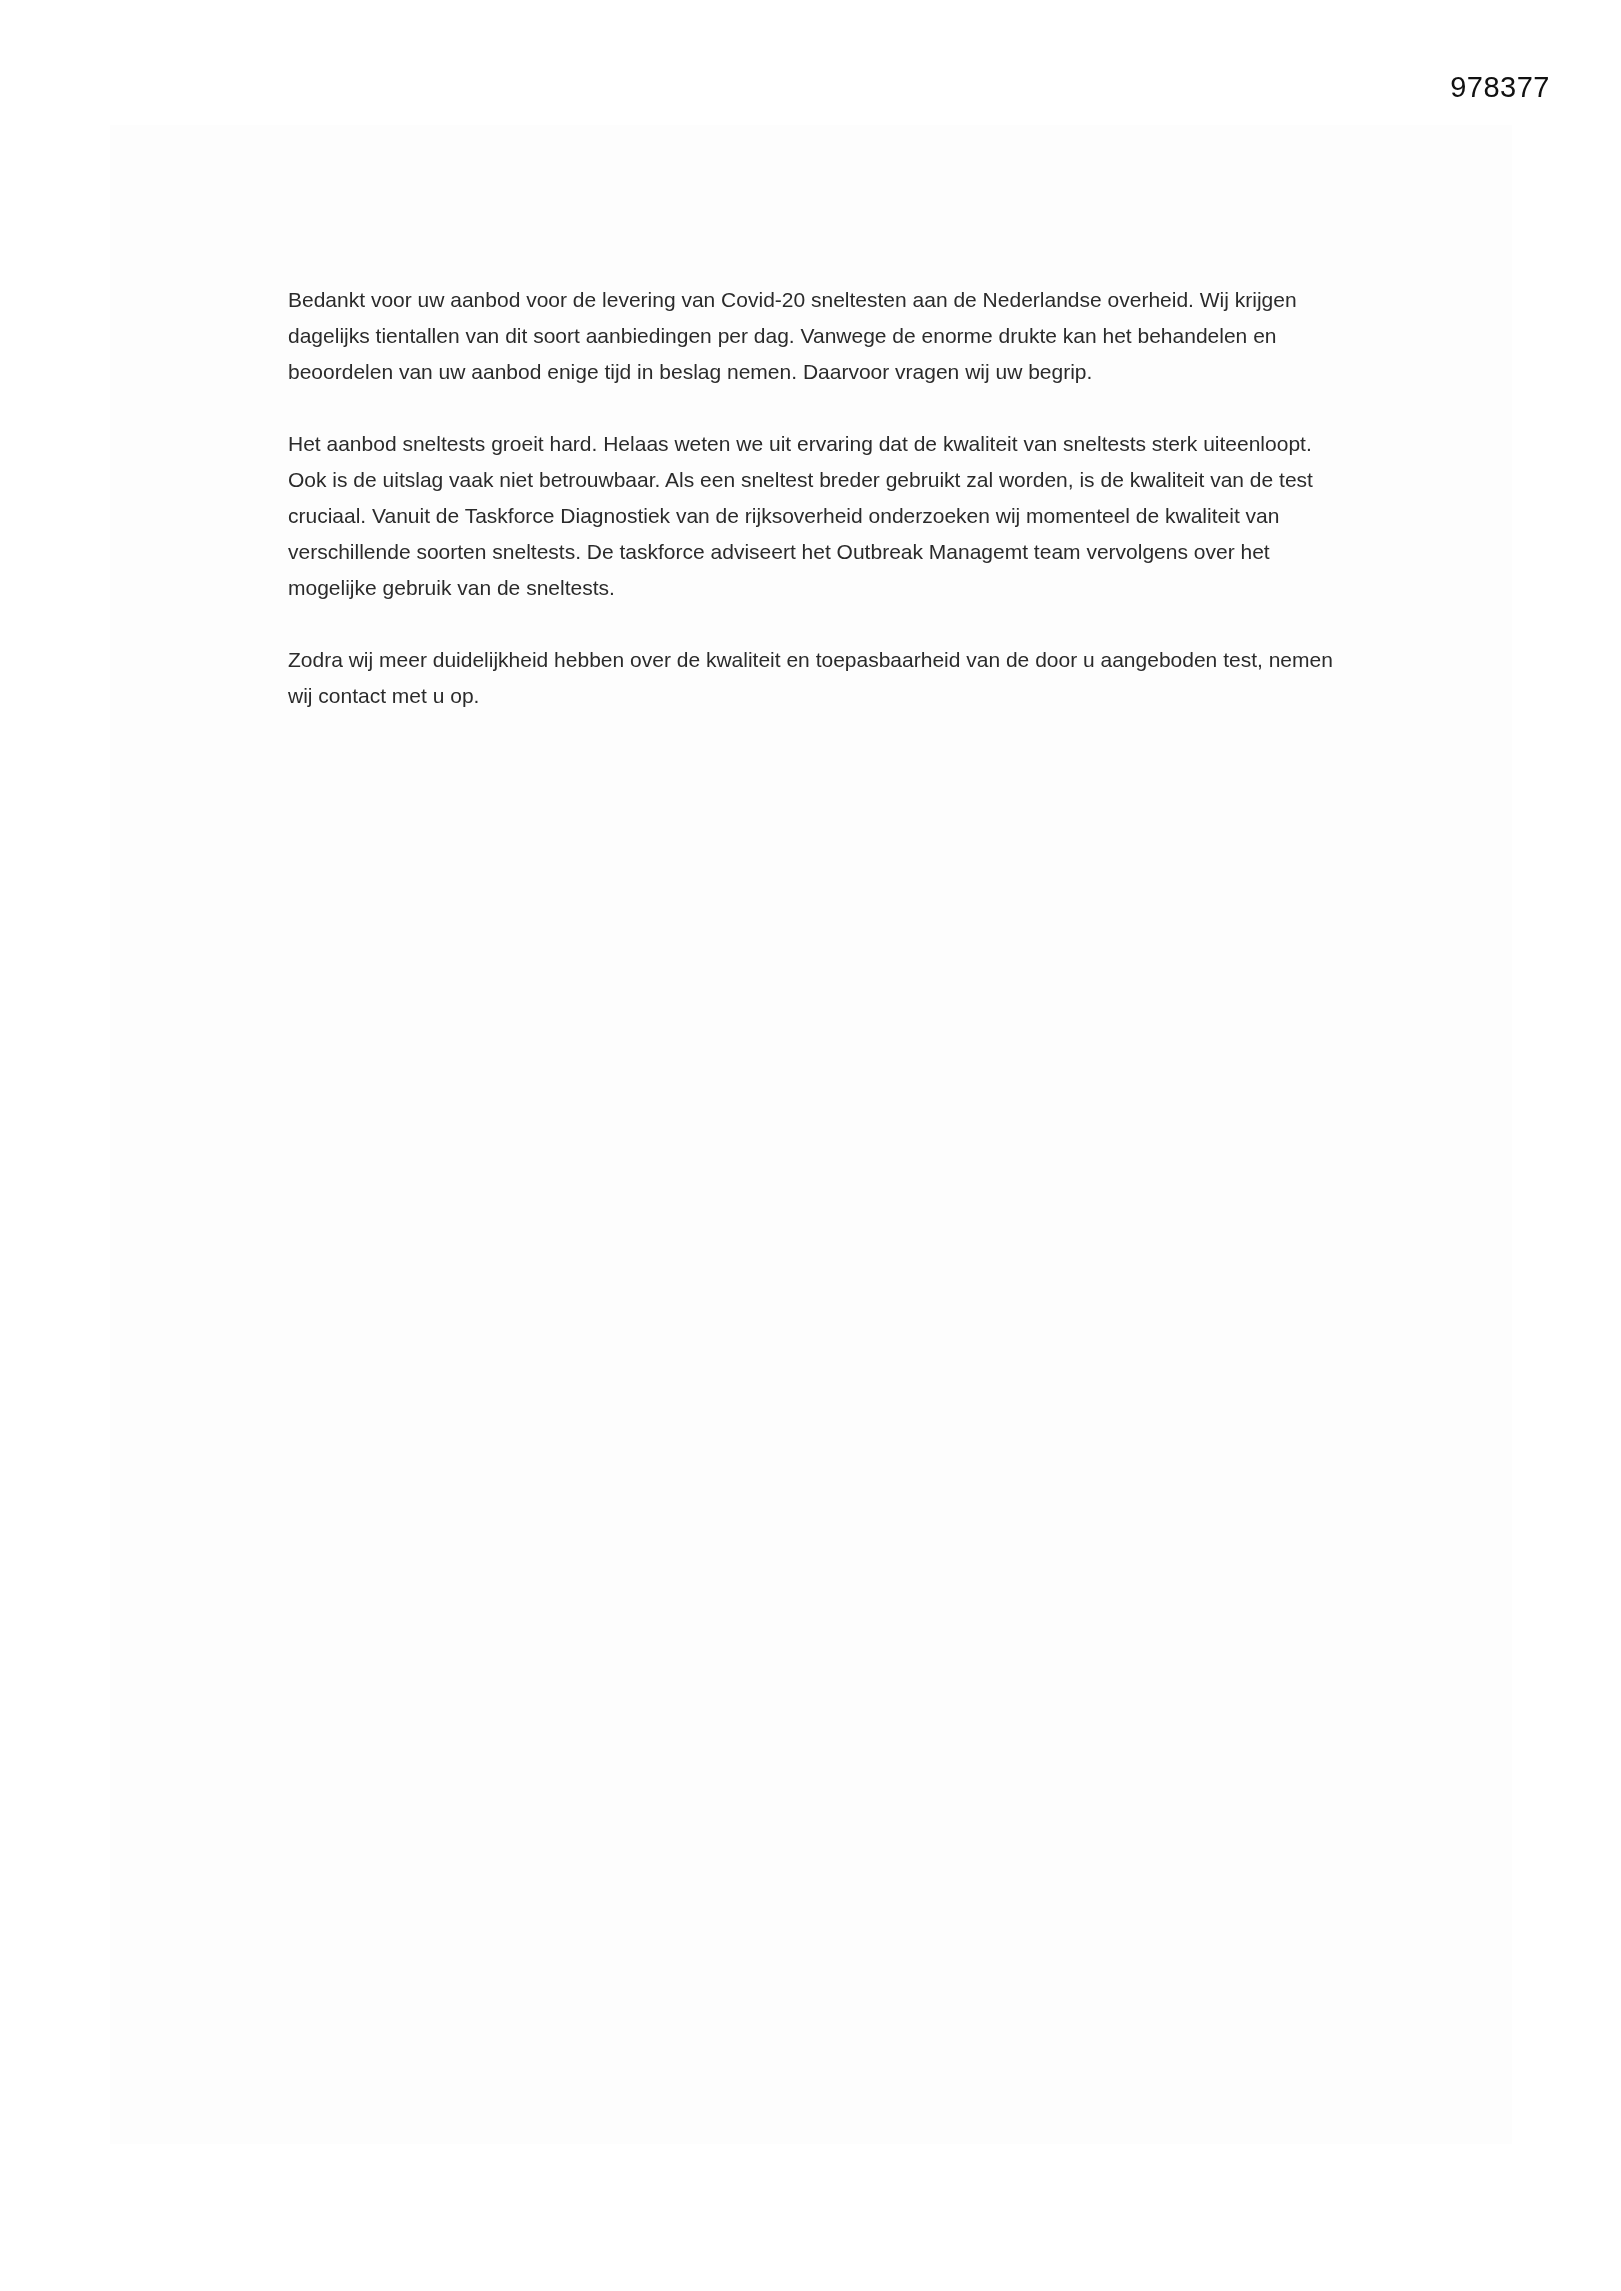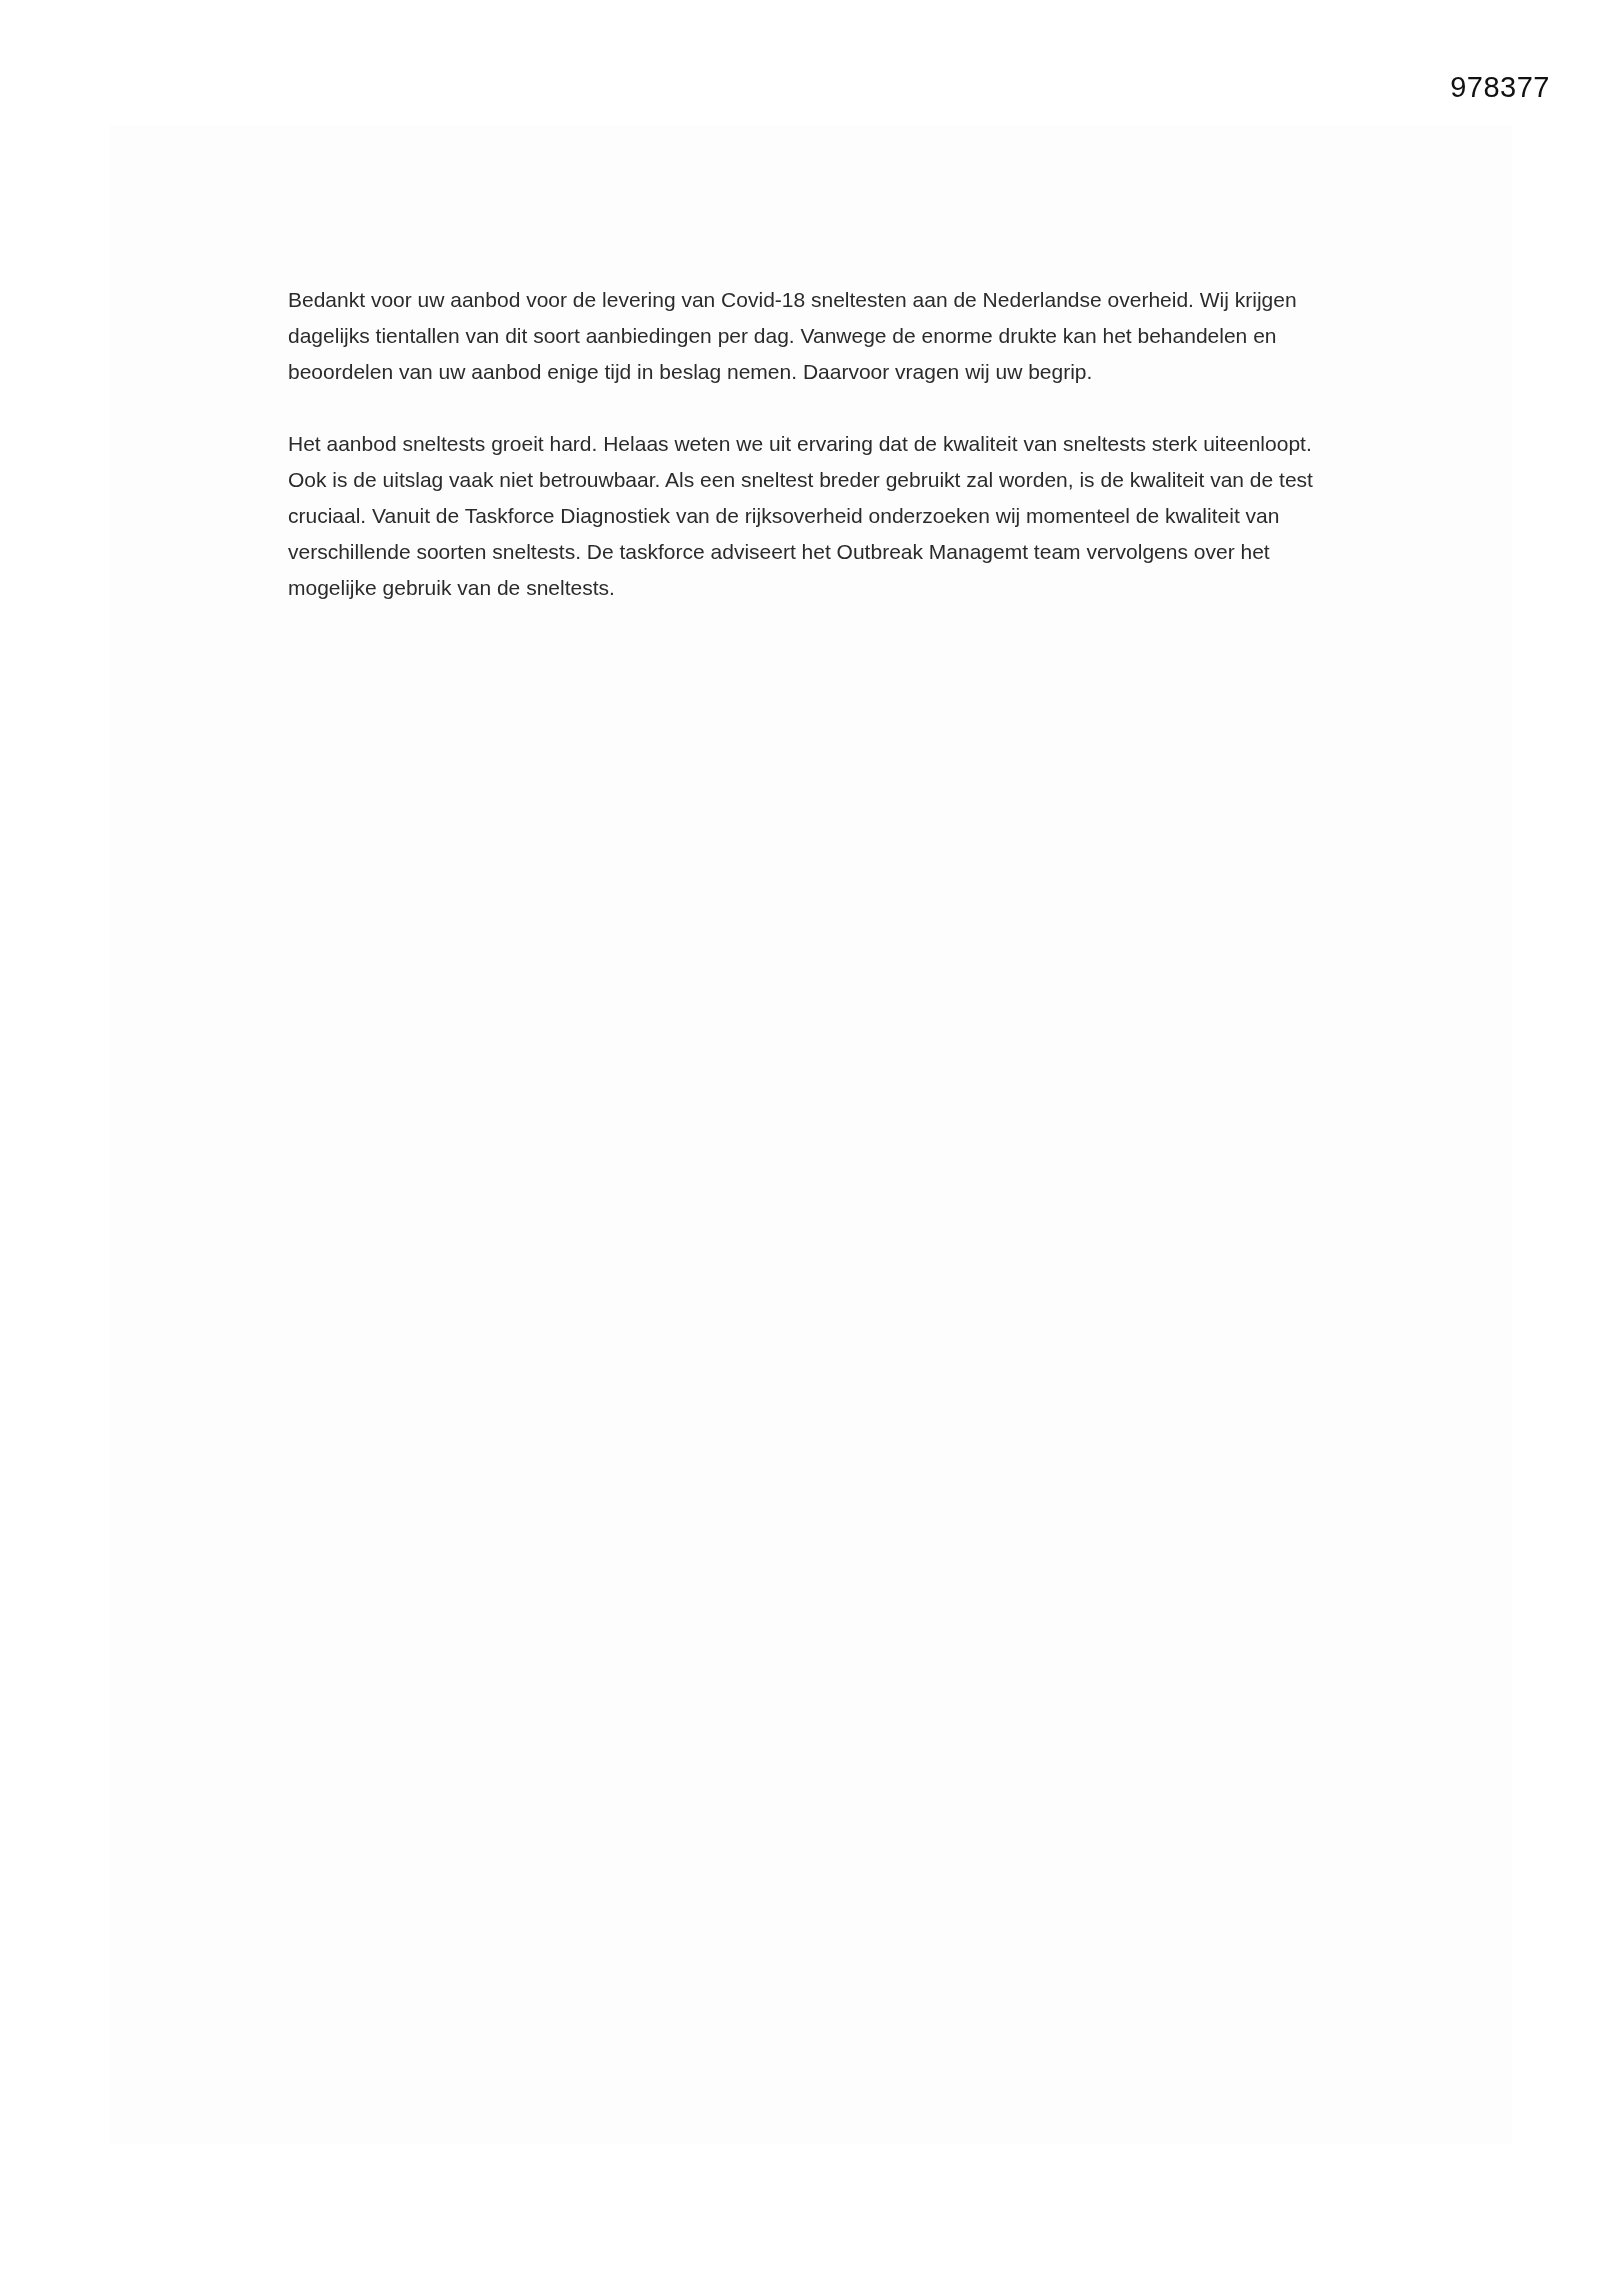--- a/index.html
+++ b/index.html
@@ -47,16 +47,17 @@
   }
 </style>
 </head>
 <body>
 
 <div class="scan-area"></div>
 
 <div class="page-number">978377</div>
 
 <div class="content">
-  <p>Bedankt voor uw aanbod voor de levering van Covid-18 sneltesten aan de Nederlandse overheid. Wij krijgen dagelijks tientallen van dit soort aanbiedingen per dag. Vanwege de enorme drukte kan het behandelen en beoordelen van uw aanbod enige tijd in beslag nemen. Daarvoor vragen wij uw begrip.</p>
+  <p>Bedankt voor uw aanbod voor de levering van Covid-20 sneltesten aan de Nederlandse overheid. Wij krijgen dagelijks tientallen van dit soort aanbiedingen per dag. Vanwege de enorme drukte kan het behandelen en beoordelen van uw aanbod enige tijd in beslag nemen. Daarvoor vragen wij uw begrip.</p>
   <p>Het aanbod sneltests groeit hard. Helaas weten we uit ervaring dat de kwaliteit van sneltests sterk uiteenloopt. Ook is de uitslag vaak niet betrouwbaar. Als een sneltest breder gebruikt zal worden, is de kwaliteit van de test cruciaal. Vanuit de Taskforce Diagnostiek van de rijksoverheid onderzoeken wij momenteel de kwaliteit van verschillende soorten sneltests. De taskforce adviseert het Outbreak Managemt team vervolgens over het mogelijke gebruik van de sneltests.</p>
+  <p>Zodra wij meer duidelijkheid hebben over de kwaliteit en toepasbaarheid van de door u aangeboden test, nemen wij contact met u op.</p>
 </div>
 
 
 </body></html>

